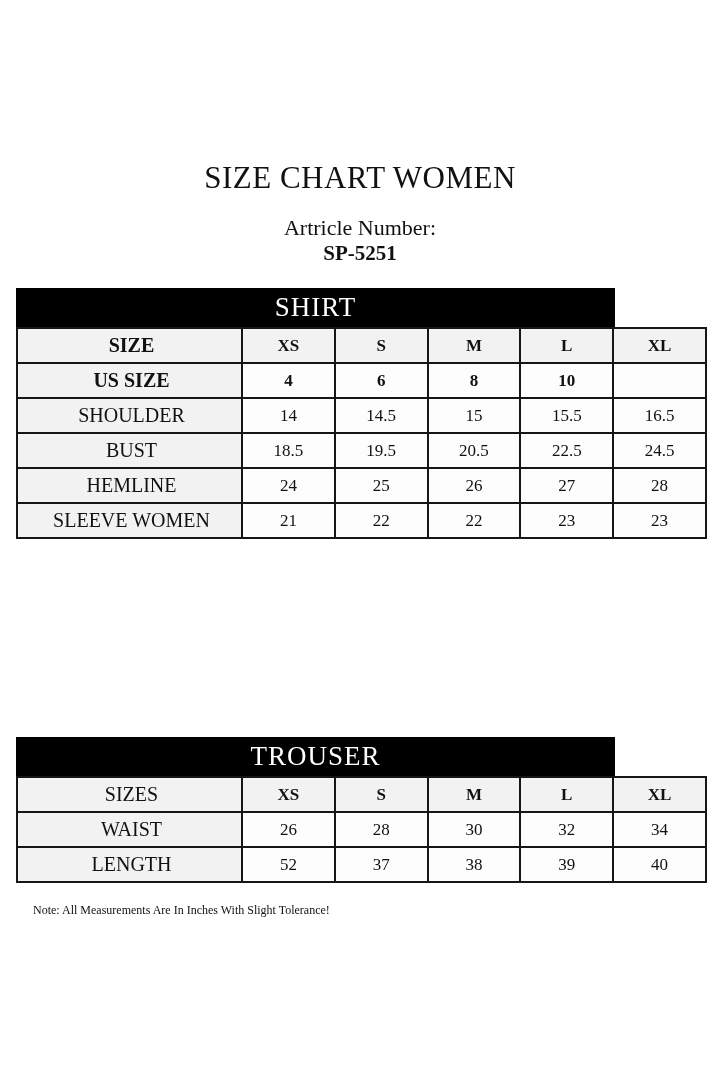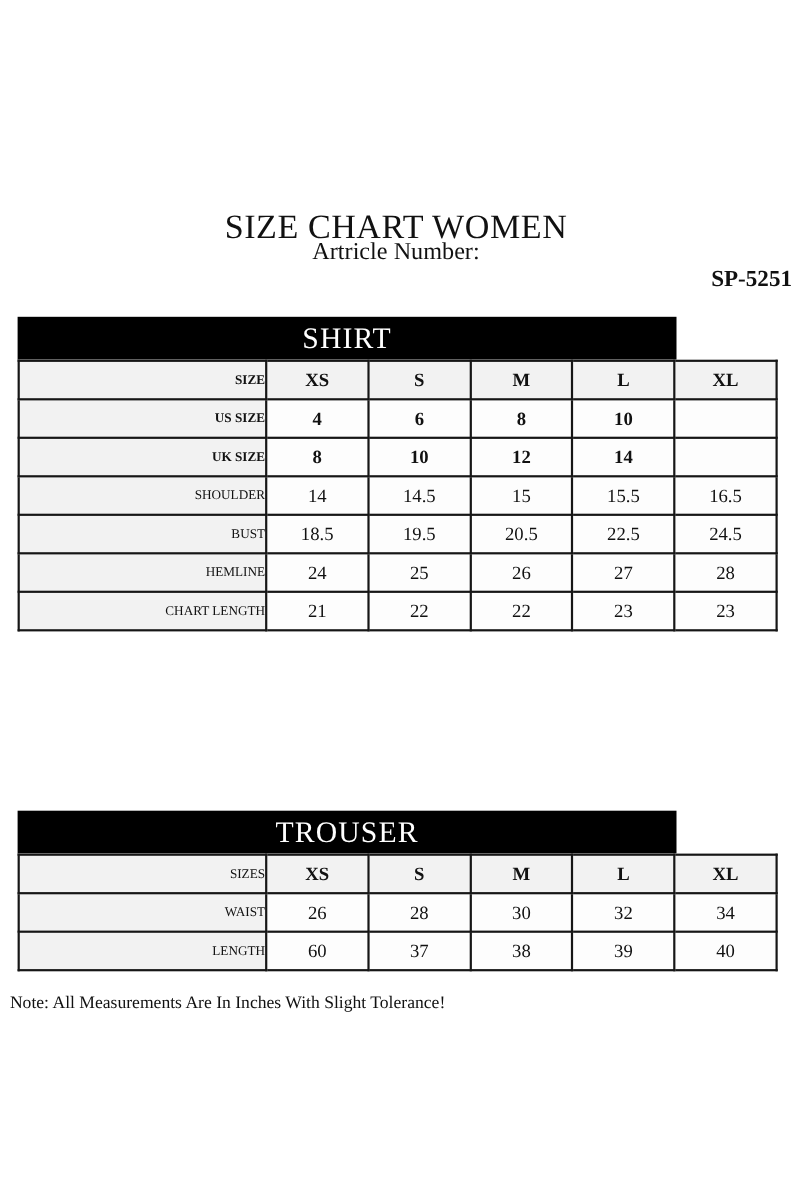--- a/index.html
+++ b/index.html
@@ -2,55 +2,55 @@
 <html><head>
 <meta charset="utf-8">
 <style>
   html,body { margin:0; padding:0; background:#ffffff; }
   .page {
     position:relative; width:720px; height:1080px; background:#ffffff;
     font-family:"Liberation Serif", serif; color:#111; overflow:hidden;
   }
   .main-title {
     position:absolute; top:160px; left:0; width:100%;
-    text-align:center; font-size:31px; letter-spacing:0.5px; font-weight:normal;margin-top:28px;
+    text-align:center; font-size:31px; letter-spacing:0.5px; font-weight:normal;
   }
   .article-label {
     position:absolute; top:215px; left:0; width:100%;
     text-align:center; font-size:22px;
   }
   .article-number {
     position:absolute; top:241px; left:0; width:100%;
-    text-align:right; font-size:21px; font-weight:bold;
+    text-align:center; font-size:21px; font-weight:bold;
   }
   .table-block { position:absolute; left:16px; width:599px; }
   .shirt-block   { top:288px; }
   .trouser-block { top:737px; }
   .table-title {
     background:#000000; color:#ffffff; text-align:center;
     font-size:27px; height:39px; line-height:39px; letter-spacing:1px;
   }
   table {
     width:100%; border-collapse:collapse; table-layout:fixed;
     background:#fdfdfd;
   }
   col.label-col { width:225px; }
   col.size-col  { width:92.8px; }
   td {
     border:2px solid #161616; height:33px; text-align:center;
     font-size:17px; padding:0; overflow:hidden; white-space:nowrap;
   }
   td.label {
-    text-align:right; padding-left:4px; font-size:12px; background:#f2f2f2;
+    text-align:center; padding-left:4px; font-size:20px; background:#f2f2f2;
   }
   tr.header-row td { background:#f2f2f2; font-weight:bold; }
   tr.header-row td.normal-weight { font-weight:normal; }
   tr.bold td { font-weight:bold;margin-left:13px; }
   .note {
-    position:absolute; top:903px; left:9px; font-size:16px;
+    position:absolute; top:903px; left:33px; font-size:12px;
   }
 </style>
 </head>
 <body>
 
 <div class="page">
 
   <div class="main-title">SIZE CHART WOMEN</div>
   <div class="article-label">Artricle Number:</div>
   <div class="article-number">SP-5251</div>
@@ -76,28 +76,20 @@
           <td>XL</td>
         </tr>
         <tr class="bold">
           <td class="label">US SIZE</td>
           <td>4</td>
           <td>6</td>
           <td>8</td>
           <td>10</td>
           <td></td>
         </tr>
-        <tr class="bold">
-          <td class="label">UK SIZE</td>
-          <td>8</td>
-          <td>10</td>
-          <td>12</td>
-          <td>14</td>
-          <td></td>
-        </tr>
         <tr>
           <td class="label">SHOULDER</td>
           <td>14</td>
           <td>14.5</td>
           <td>15</td>
           <td>15.5</td>
           <td>16.5</td>
         </tr>
         <tr>
           <td class="label">BUST</td>
@@ -109,21 +101,21 @@
         </tr>
         <tr>
           <td class="label">HEMLINE</td>
           <td>24</td>
           <td>25</td>
           <td>26</td>
           <td>27</td>
           <td>28</td>
         </tr>
         <tr>
-          <td class="label">CHART LENGTH</td>
+          <td class="label">SLEEVE WOMEN</td>
           <td>21</td>
           <td>22</td>
           <td>22</td>
           <td>23</td>
           <td>23</td>
         </tr>
       </tbody>
     </table>
   </div>
 
@@ -150,21 +142,21 @@
         <tr>
           <td class="label">WAIST</td>
           <td>26</td>
           <td>28</td>
           <td>30</td>
           <td>32</td>
           <td>34</td>
         </tr>
         <tr>
           <td class="label">LENGTH</td>
-          <td>60</td>
+          <td>52</td>
           <td>37</td>
           <td>38</td>
           <td>39</td>
           <td>40</td>
         </tr>
       </tbody>
     </table>
   </div>
 
   <div class="note">Note: All Measurements Are In Inches With Slight Tolerance!</div>

